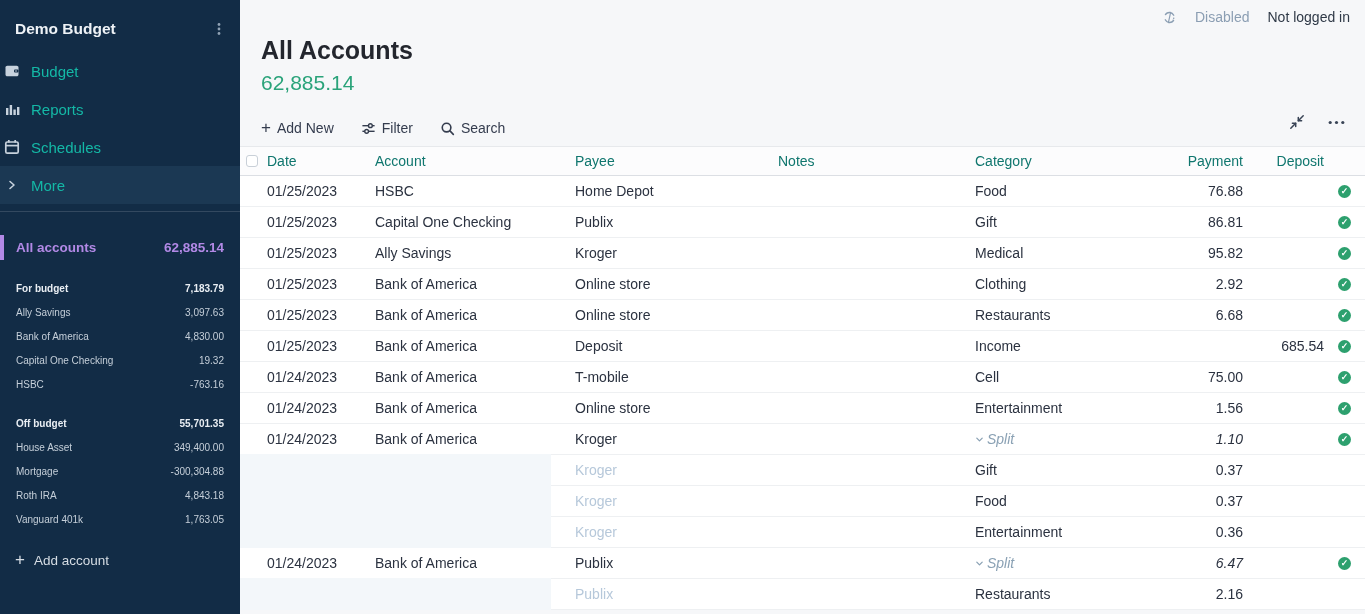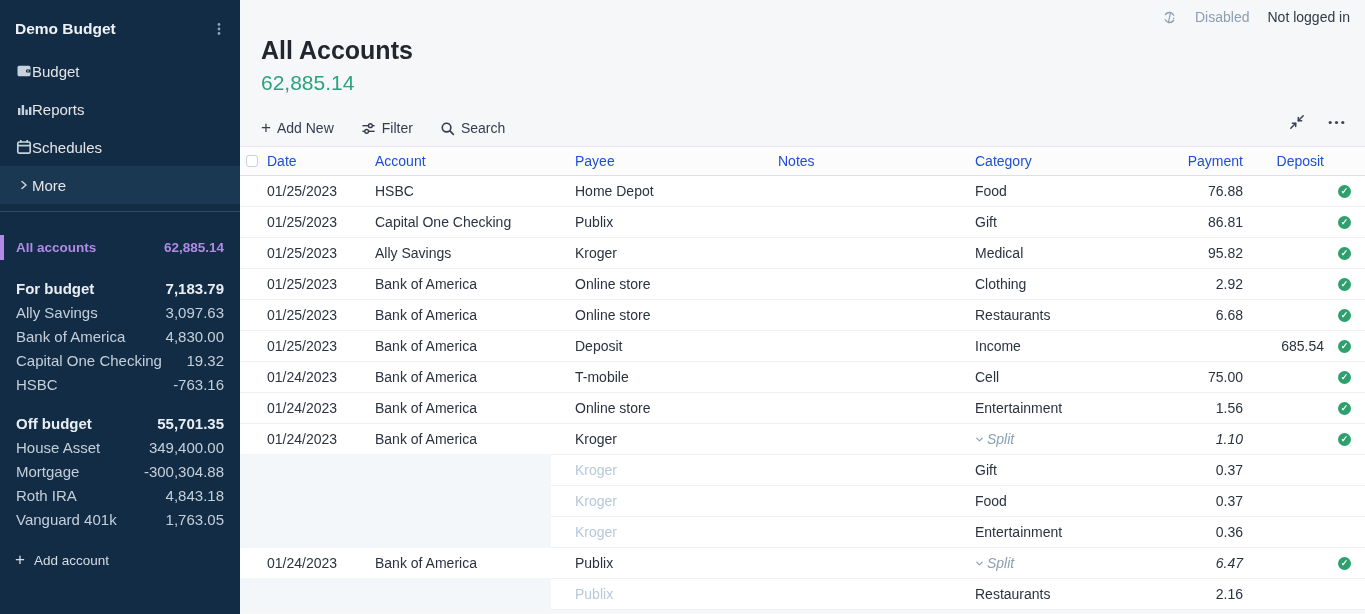--- a/index.html
+++ b/index.html
@@ -5,26 +5,26 @@
   * { box-sizing: border-box; margin: 0; padding: 0; }
   html,body { width:1365px; height:614px; overflow:hidden; }
   body { font-family:"Liberation Sans", sans-serif; background:#f6f7f9; position:relative; }
 
   
   .sidebar { position:absolute; left:0; top:0; width:240px; height:614px; background:#122c46; color:#dde4eb; }
   .sb-header { display:flex; align-items:center; justify-content:space-between; padding:20px 14px 12px 15px; }
   .sb-title { font-size:15.5px; font-weight:700; color:#eef2f6; cursor:pointer;text-align:right; }
   .kebab { cursor:pointer; display:flex; align-items:center; }
   .nav { margin-top:2px; }
-  .nav-item { display:flex; align-items:center; height:38px; padding:0 15px; font-size:15px; color:#e5e5e5; cursor:pointer; }
+  .nav-item { display:flex; align-items:center; gap:11px; height:38px; padding:0 3px; font-size:15px; color:#14b8a6; cursor:pointer; }
   .nav-item.more { background:#1b3853; }
   .nicon { width:17px; display:flex; justify-content:center; align-items:center; }
   .sb-divider { height:1px; background:rgba(255,255,255,0.14); margin:7px 0 0 0; }
 
-  .acct-row { display:flex; align-items:center; justify-content:space-between; padding:0 16px; height:24px; font-size:15px; color:#c5cfd9; cursor:pointer; white-space:nowrap; }
+  .acct-row { display:flex; align-items:center; justify-content:space-between; padding:0 16px; height:24px; font-size:10px; color:#c5cfd9; cursor:pointer; white-space:nowrap; }
   .acct-row.all { margin-top:22px; height:27px; color:#b289e6; font-weight:700; position:relative; font-size:13.5px; }
   .acct-row.all::before { content:""; position:absolute; left:0; top:1px; bottom:1px; width:4px; background:#b289e6; }
   .acct-row.group { font-weight:700; color:#e9eef3; margin-top:15px; }
   .add-account { display:flex; align-items:center; gap:9px; padding:0 15px; height:26px; margin-top:16px; font-size:13.5px; color:#d6dde4; cursor:pointer; }
   .plus { font-size:17px; font-weight:400; line-height:1; position:relative; top:-1px; }
 
   
   .main { position:absolute; left:240px; top:0; width:1125px; height:614px; background:#f6f7f9; }
   .topbar { position:absolute; top:9px; right:15px; display:flex; align-items:center; gap:18px; font-size:14px; }
   .sync { display:flex; align-items:center; gap:19px; color:#8b9eb3; cursor:pointer; }
@@ -34,21 +34,21 @@
   h1 { font-size:25px; font-weight:700; color:#23262e; line-height:26px; }
   .balance { margin-top:9px; font-size:21px; line-height:22px; color:#2aa37a; }
 
   .toolbar { position:relative; display:flex; align-items:center; gap:27px; padding:24px 0 0 21px; font-size:14px; color:#343c4e; height:44px; }
   .tool { display:flex; align-items:center; gap:6px; cursor:pointer; }
   .toolbar-right { position:absolute; right:20px; top:20px; display:flex; align-items:center; gap:23px; }
   .ticon { cursor:pointer; display:flex; align-items:center; }
 
   
   .table { margin-top:8px; }
-  .thead { display:flex; align-items:center; height:30px; background:#fcfcfd; border-top:1px solid #e7e9ec; border-bottom:1px solid #dcdfe4; color:#1d4ed8; font-size:14px; }
+  .thead { display:flex; align-items:center; height:30px; background:#fcfcfd; border-top:1px solid #e7e9ec; border-bottom:1px solid #dcdfe4; color:#0f766e; font-size:14px; }
   .trow { display:flex; align-items:center; height:31px; background:#ffffff; border-bottom:1px solid #eef0f2; font-size:14px; color:#2b3240; position:relative; }
   .trow > div { position:relative; }
   .c-check { width:27px; display:flex; align-items:center; padding-left:6px; }
   .c-date { width:108px; }
   .c-account { width:200px; overflow:hidden; }
   .c-payee { width:203px; overflow:hidden; }
   .c-notes { width:197px; }
   .c-category { width:175px; }
   .c-payment { width:93px; text-align:right; }
   .c-deposit { width:81px; text-align:right; }

